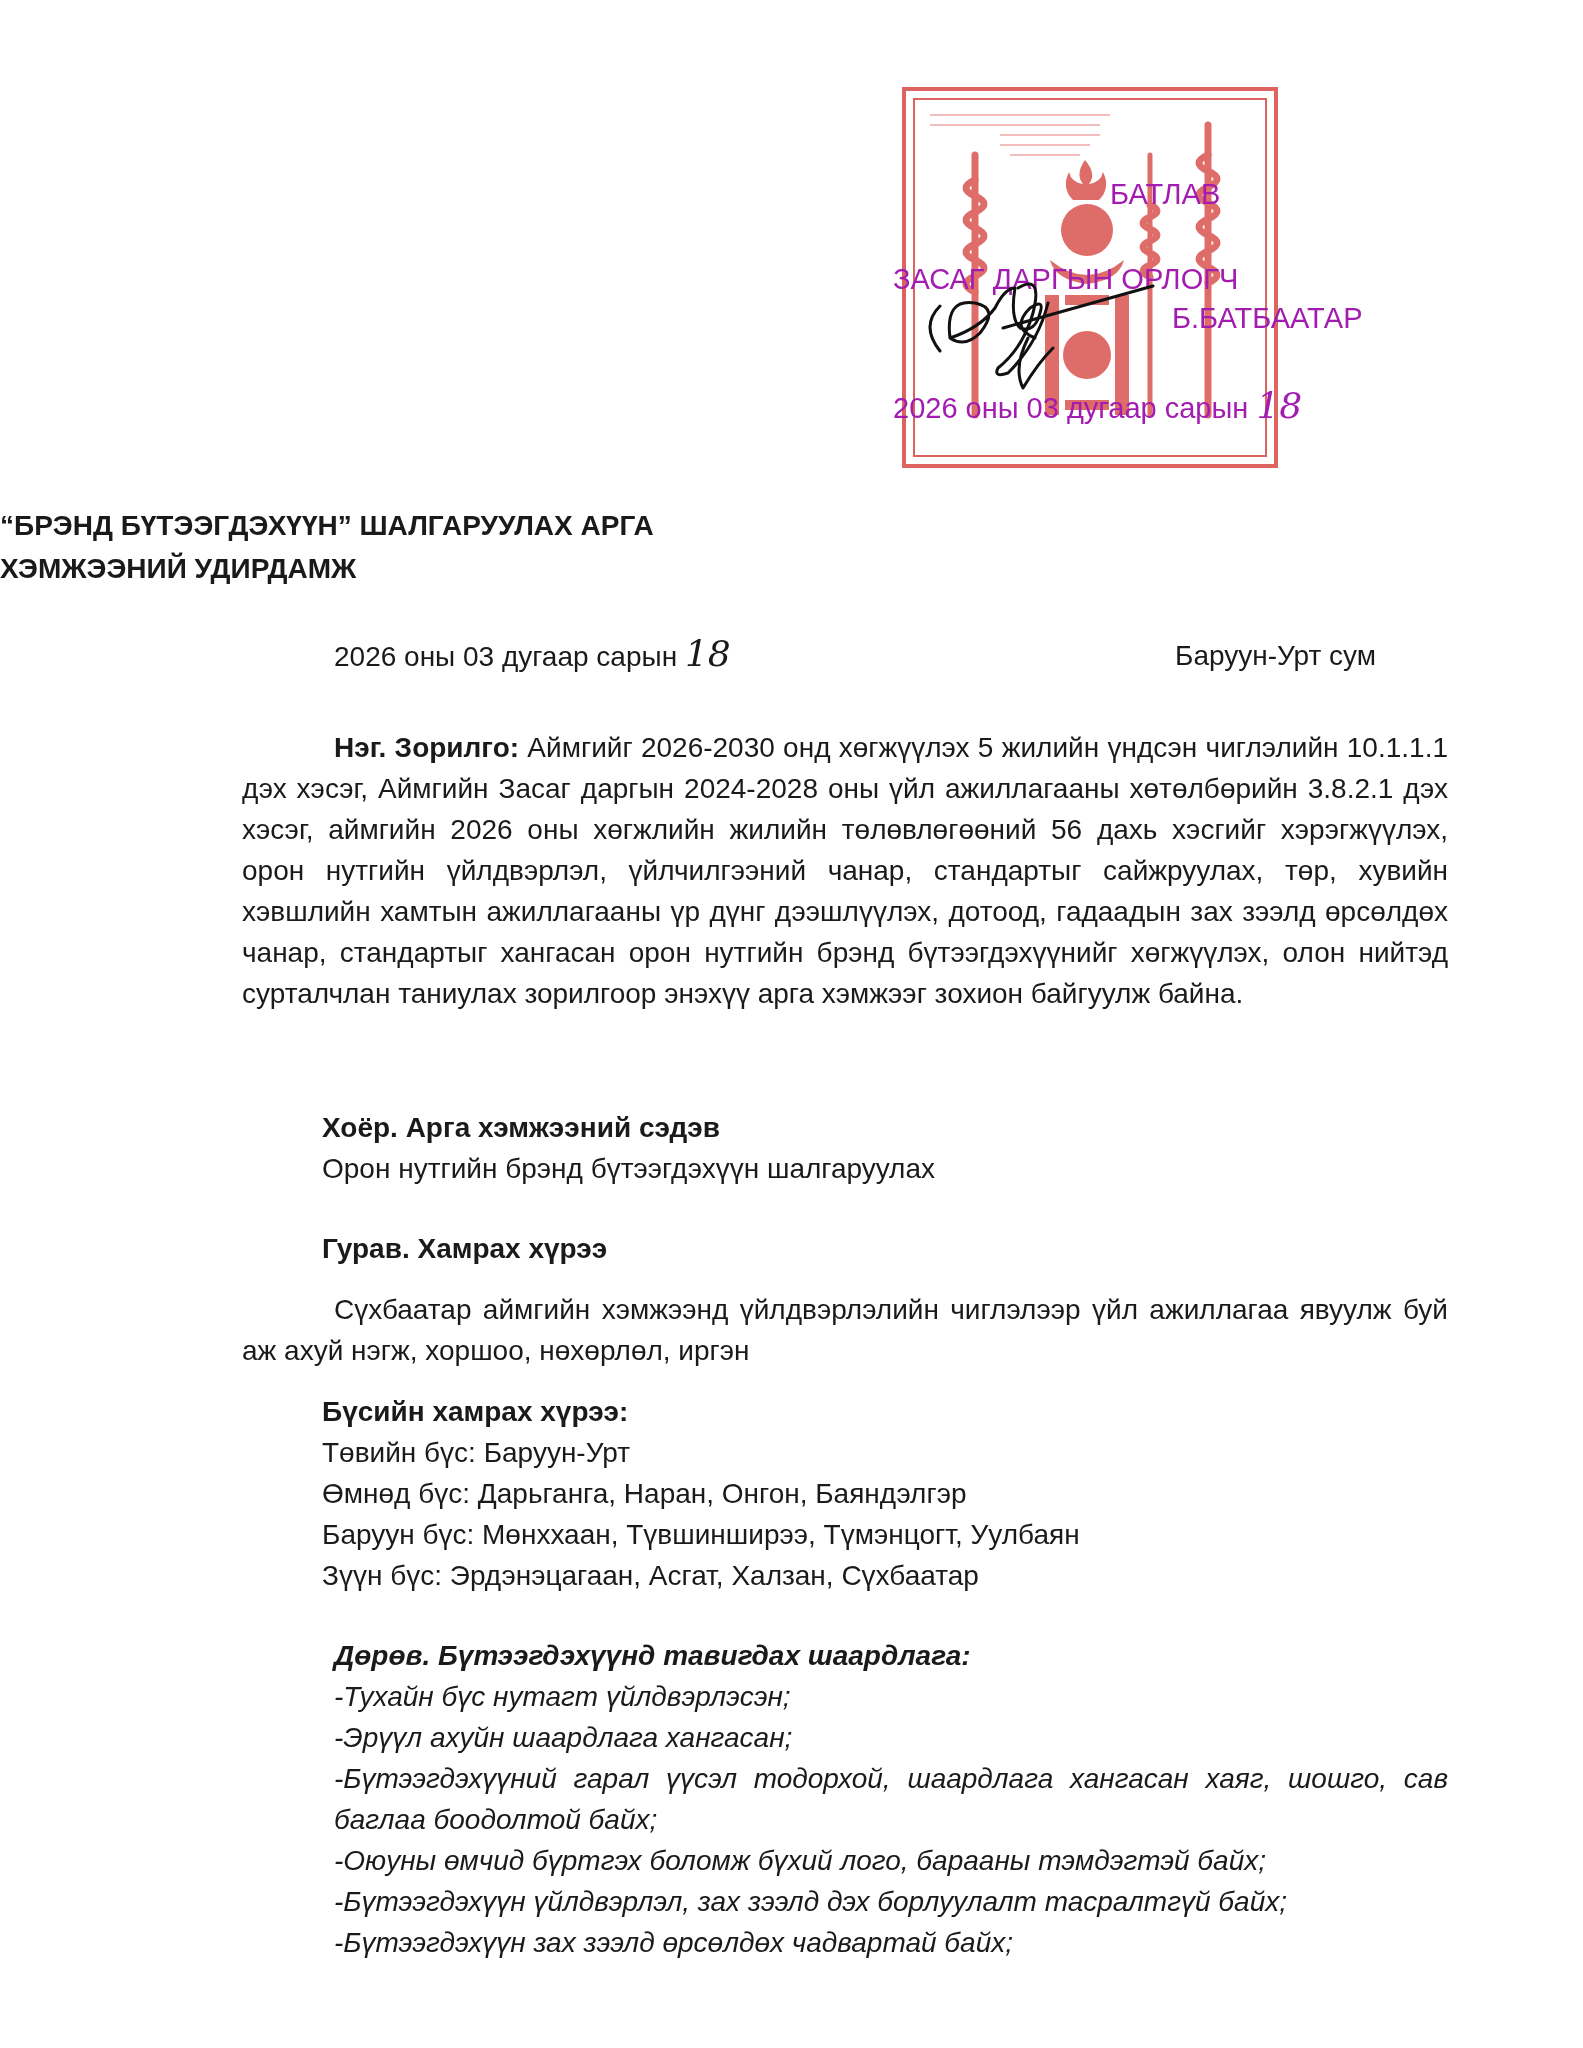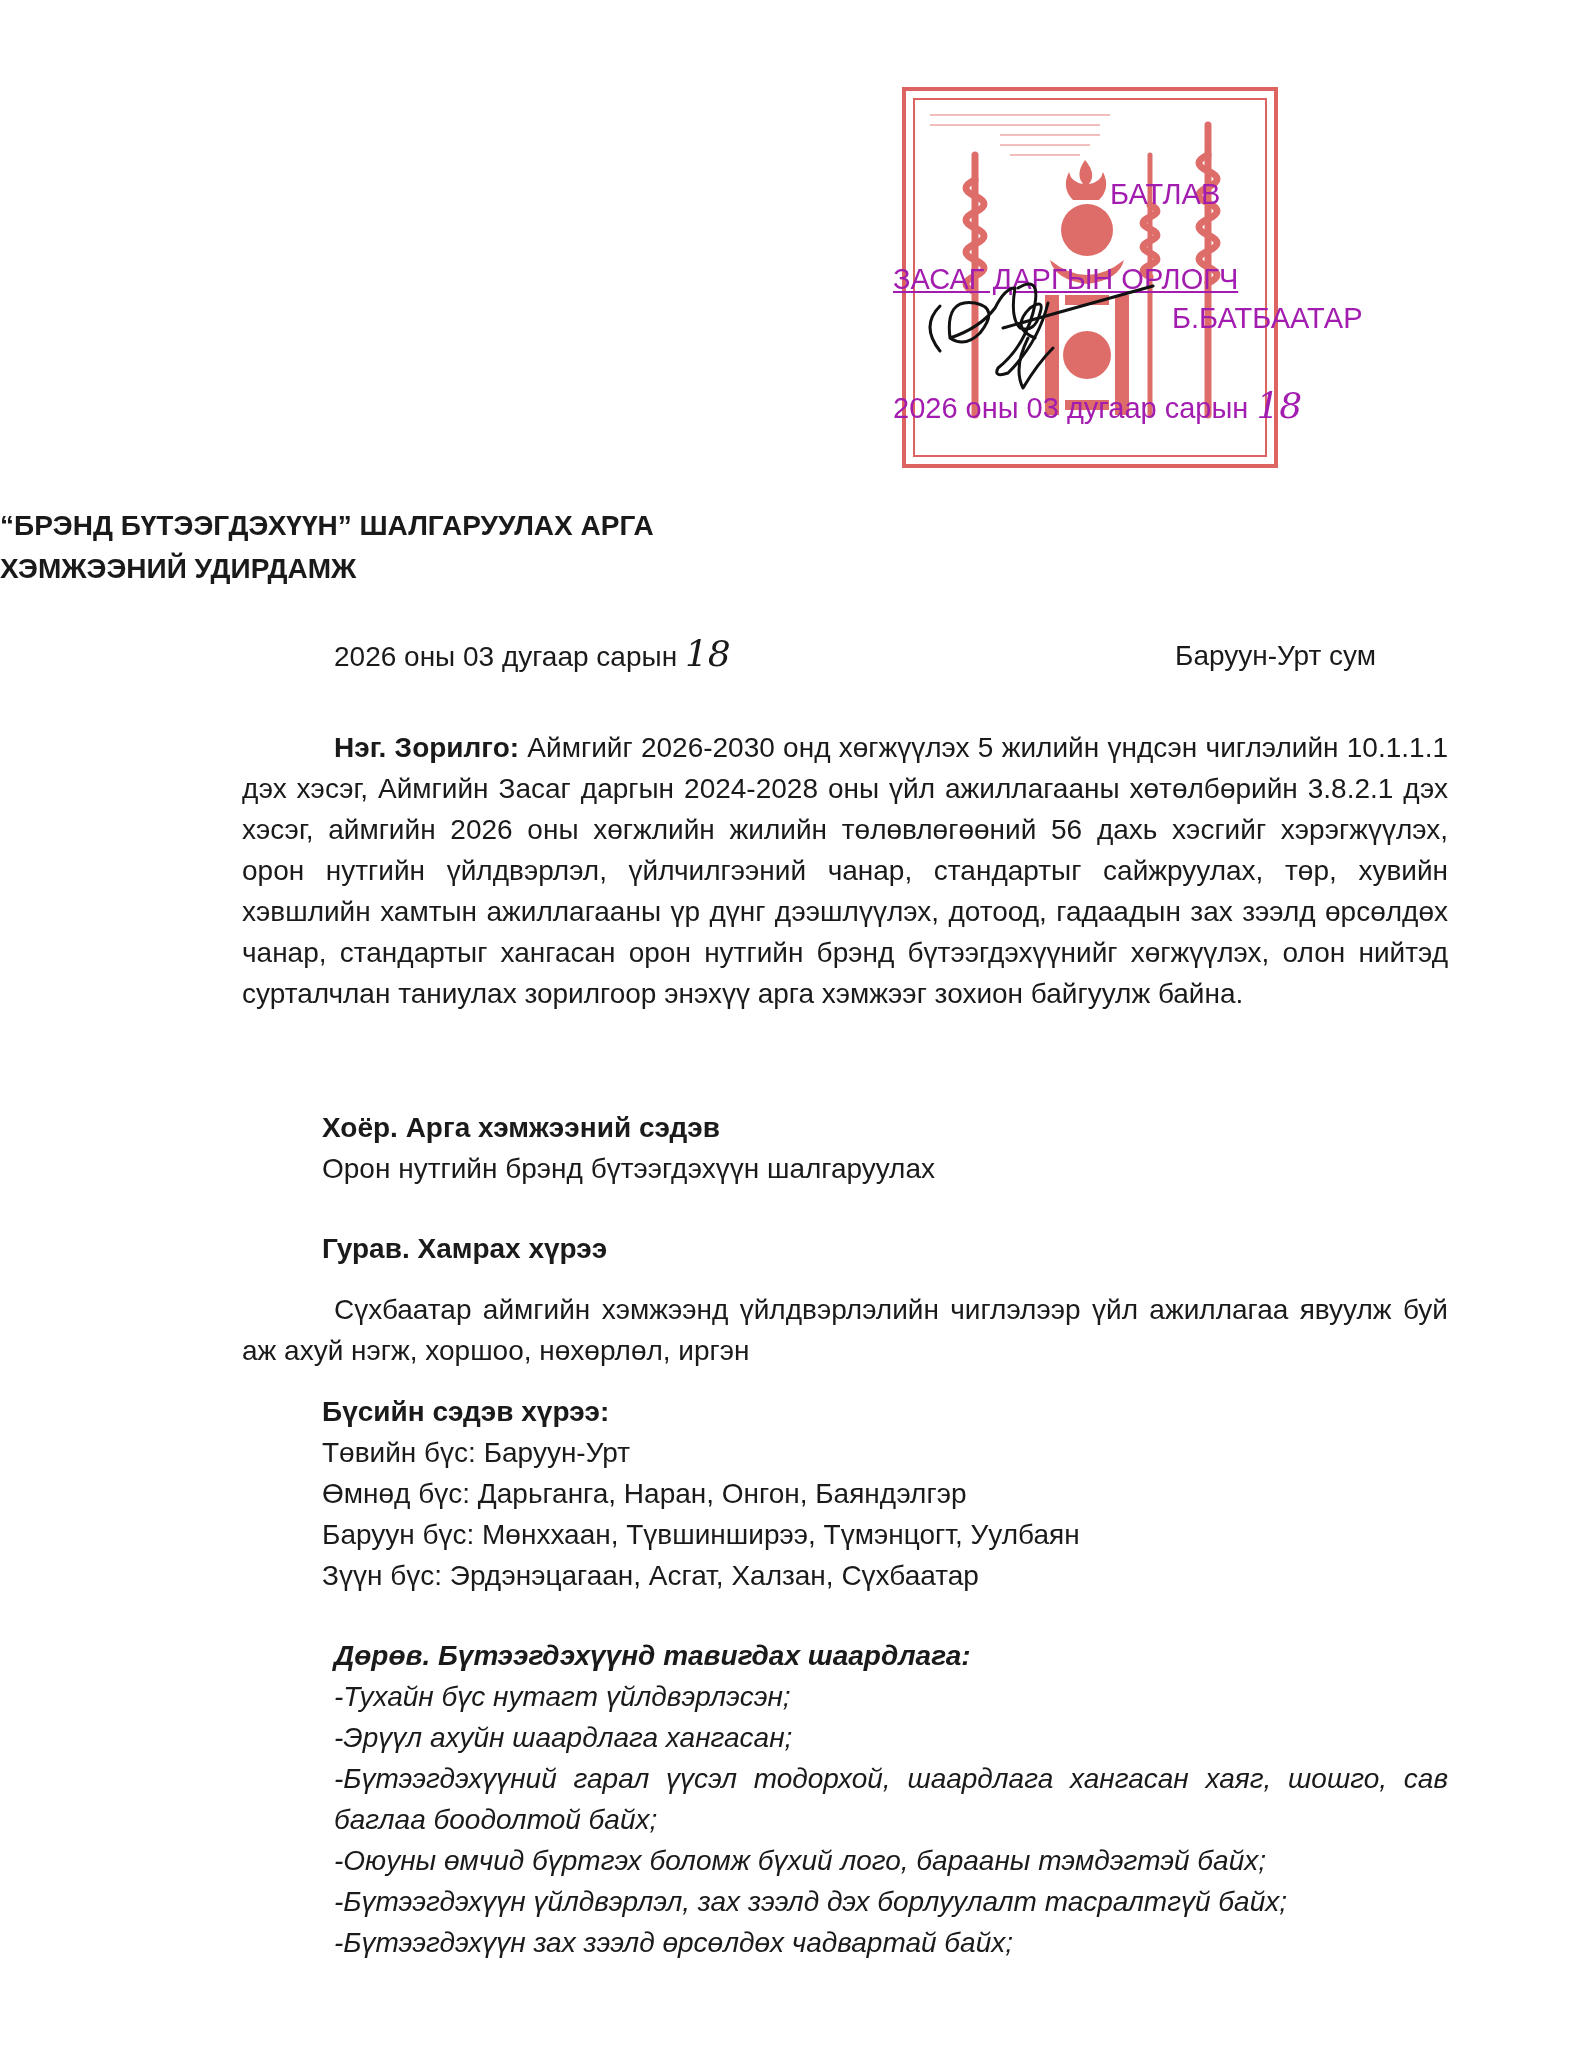--- a/index.html
+++ b/index.html
@@ -63,21 +63,21 @@
       <line x1="30" y1="30" x2="210" y2="30"></line>
       <line x1="30" y1="40" x2="200" y2="40"></line>
       <line x1="100" y1="50" x2="200" y2="50"></line>
       <line x1="100" y1="60" x2="190" y2="60"></line>
       <line x1="110" y1="70" x2="180" y2="70"></line>
     </g>
   </svg>
 </div>
 
 <div class="abs approve" style="left:1110px; top:178px;">БАТЛАВ</div>
-<div class="abs approve" style="left:893px; top:263px;text-decoration:underline;">ЗАСАГ ДАРГЫН ОРЛОГЧ</div>
+<div class="abs approve" style="left:893px; top:263px;">ЗАСАГ ДАРГЫН ОРЛОГЧ</div>
 <div class="abs approve" style="left:1172px; top:302px;">Б.БАТБААТАР</div>
 
 <div class="sign">
   <svg viewBox="0 0 240 130" width="240" height="130">
     <g fill="none" stroke="#111" stroke-width="3" stroke-linecap="round" stroke-linejoin="round">
       <path d="M22 38 q-20 20 0 45"></path>
       <path d="M32 70 q-5 -40 25 -35 q25 5 5 30 q-15 15 -30 5 q30 -10 45 -30 q10 -20 20 -20 q-5 30 5 40 q15 5 20 -15 q5 -15 -10 -5 q-20 20 5 30"></path>
       <path d="M100 20 q25 -15 15 25 q-10 35 -35 55 q-5 10 10 5 q30 -30 40 -70"></path>
       <path d="M85 60 L235 18"></path>
       <path d="M110 70 q-15 30 -5 50 q15 -25 30 -40"></path>
@@ -110,21 +110,21 @@
   <span class="line bold">Хоёр. Арга хэмжээний сэдэв</span>
   <span class="line">Орон нутгийн брэнд бүтээгдэхүүн шалгаруулах</span>
 </div>
 
 <div class="block" style="top:1228px;">
   <span class="line bold">Гурав. Хамрах хүрээ</span>
 </div>
 <div class="wrap-indent" style="top:1269px;">Сүхбаатар аймгийн хэмжээнд үйлдвэрлэлийн чиглэлээр үйл ажиллагаа явуулж буй аж ахуй нэгж, хоршоо, нөхөрлөл, иргэн</div>
 
 <div class="block" style="top:1391px;">
-  <span class="line bold">Бүсийн сэдэв хүрээ:</span>
+  <span class="line bold">Бүсийн хамрах хүрээ:</span>
   <span class="line">Төвийн бүс: Баруун-Урт</span>
   <span class="line">Өмнөд бүс: Дарьганга, Наран, Онгон, Баяндэлгэр</span>
   <span class="line">Баруун бүс: Мөнххаан, Түвшинширээ, Түмэнцогт, Уулбаян</span>
   <span class="line">Зүүн бүс: Эрдэнэцагаан, Асгат, Халзан, Сүхбаатар</span>
 </div>
 
 <div class="req" style="top:1635px;">
   <span class="item bold">Дөрөв. Бүтээгдэхүүнд тавигдах шаардлага:</span>
   <span class="item">-Тухайн бүс нутагт үйлдвэрлэсэн;</span>
   <span class="item">-Эрүүл ахуйн шаардлага хангасан;</span>

